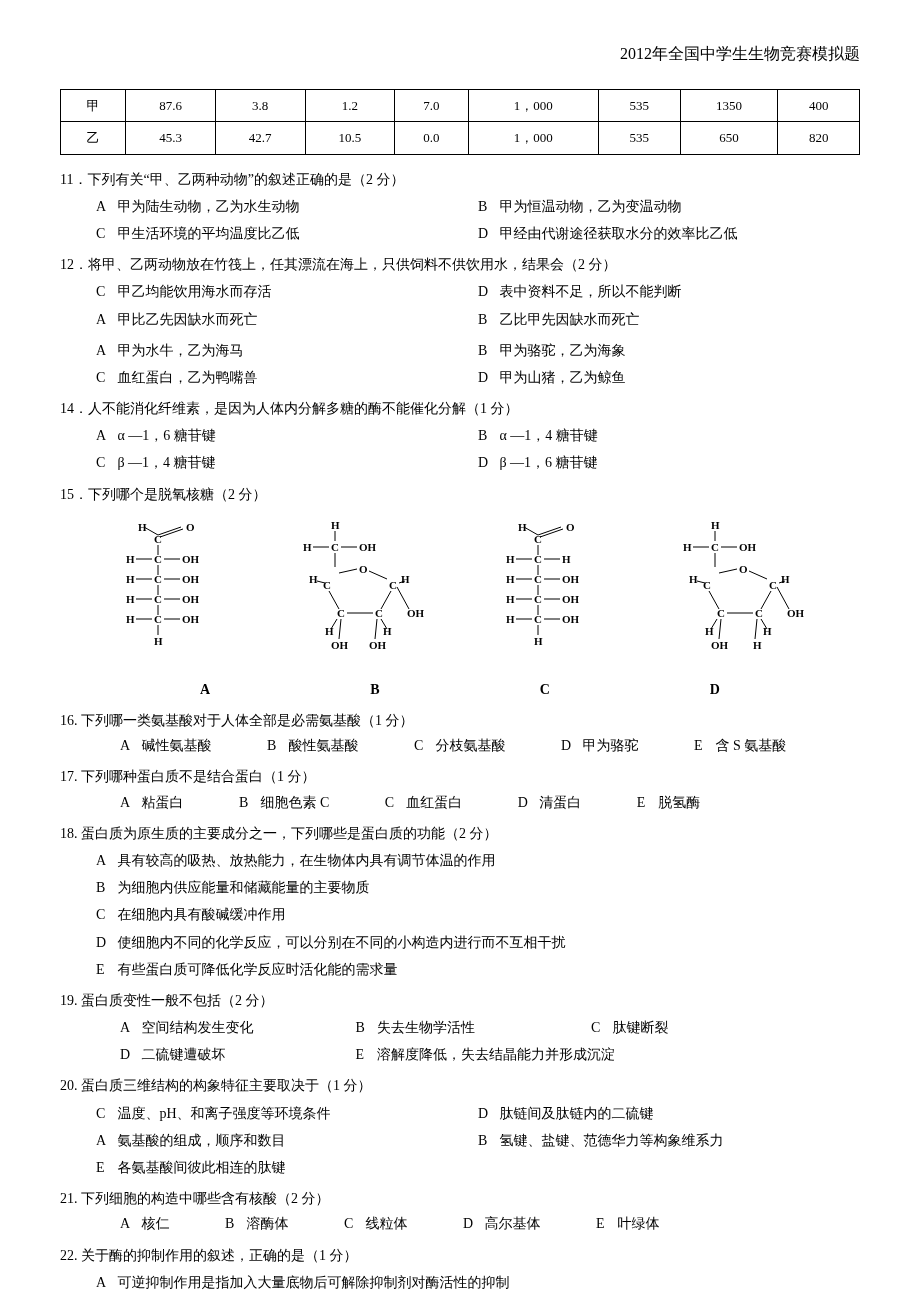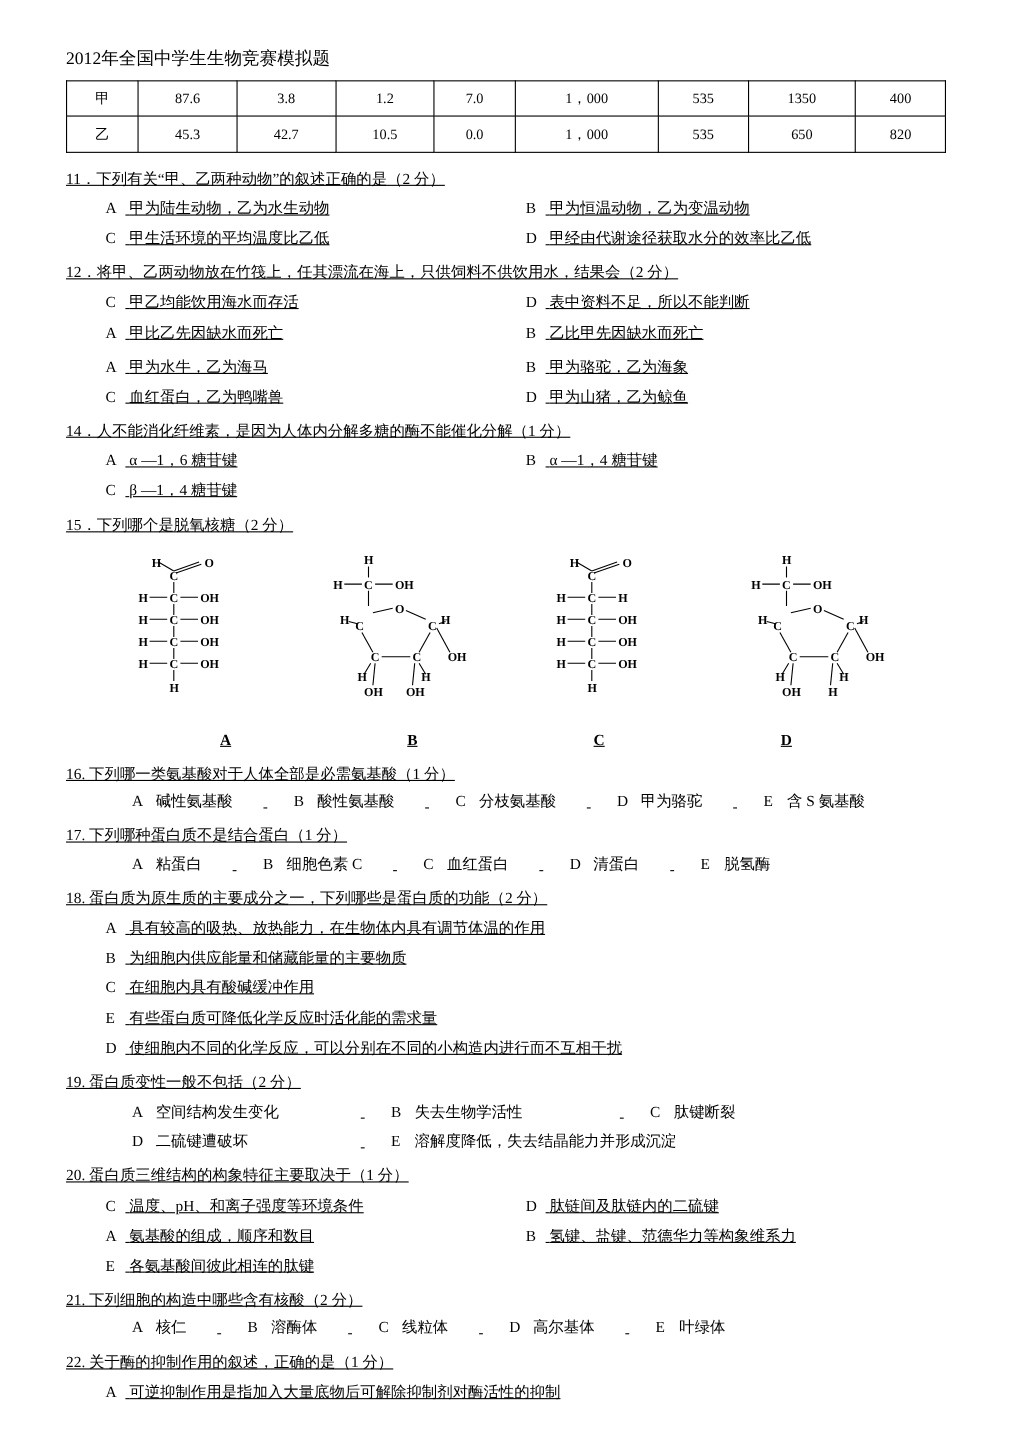--- a/index.html
+++ b/index.html
@@ -6,38 +6,37 @@
     font-family: "SimSun", "宋体", serif;
     font-size: 14px;
     line-height: 1.8;
     color: #000;
     background: #fff;
     margin: 0;
     padding: 40px 60px;
     width: 800px;
   }
   .header-title {
-    text-align: left;
+    text-align: right;
     font-size: 16px;
-    margin-bottom: 4px;
+    margin-bottom: 20px;
   }
   table.data-table {
     border-collapse: collapse;
     width: 100%;
     margin-bottom: 12px;
     font-size: 13px;
   }
   table.data-table td {
     border: 1px solid #000;
     padding: 4px 6px;
     text-align: center;
   }
   .question {
     margin-bottom: 6px;
-    text-decoration: underline;
   }
   .options {
     padding-left: 36px;
   }
   .options .opt-row {
     margin: 2px 0;
   }
   .opt-label {
     display: inline-block;
     min-width: 18px;
@@ -143,20 +142,21 @@
 
 <div class="question">
   <div>14．人不能消化纤维素，是因为人体内分解多糖的酶不能催化分解（1 分）</div>
   <div class="options">
     <div class="opt-row two-col">
       <div><span class="opt-label">A</span>&nbsp;<span>α —1，6 糖苷键</span></div>
       <div><span class="opt-label">B</span>&nbsp;<span>α —1，4 糖苷键</span></div>
     </div>
     <div class="opt-row two-col">
       <div><span class="opt-label">C</span>&nbsp;<span>β —1，4 糖苷键</span></div>
+      <div><span class="opt-label">D</span>&nbsp;<span>β —1，6 糖苷键</span></div>
     </div>
   </div>
 </div>
 
 <div class="question">
   <div>15．下列哪个是脱氧核糖（2 分）</div>
   <div class="diagram-row">
 
     <svg width="120" height="150" viewBox="0 0 120 150">
       <g font-family="serif" font-size="11" font-weight="bold" fill="#000" stroke="none">
@@ -337,22 +337,22 @@
     <span class="opt-inline"><span class="opt-label">E</span> <span>脱氢酶</span></span>
   </div>
 </div>
 
 <div class="question">
   <div>18. 蛋白质为原生质的主要成分之一，下列哪些是蛋白质的功能（2 分）</div>
   <div class="options">
     <div class="opt-row"><span class="opt-label">A</span>&nbsp;<span>具有较高的吸热、放热能力，在生物体内具有调节体温的作用</span></div>
     <div class="opt-row"><span class="opt-label">B</span>&nbsp;<span>为细胞内供应能量和储藏能量的主要物质</span></div>
     <div class="opt-row"><span class="opt-label">C</span>&nbsp;<span>在细胞内具有酸碱缓冲作用</span></div>
+    <div class="opt-row"><span class="opt-label">D</span>&nbsp;<span>使细胞内不同的化学反应，可以分别在不同的小构造内进行而不互相干扰</span></div>
     <div class="opt-row"><span class="opt-label">E</span>&nbsp;<span>有些蛋白质可降低化学反应时活化能的需求量</span></div>
-    <div class="opt-row"><span class="opt-label">D</span>&nbsp;<span>使细胞内不同的化学反应，可以分别在不同的小构造内进行而不互相干扰</span></div>
   </div>
 </div>
 
 <div class="question">
   <div>19. 蛋白质变性一般不包括（2 分）</div>
   <div class="options">
     <div class="opt-row">
       <span class="opt-inline" style="min-width:180px"><span class="opt-label">A</span> <span>空间结构发生变化</span></span>
       <span class="opt-inline" style="min-width:180px"><span class="opt-label">B</span> <span>失去生物学活性</span></span>
       <span class="opt-inline"><span class="opt-label">C</span> <span>肽键断裂</span></span>

